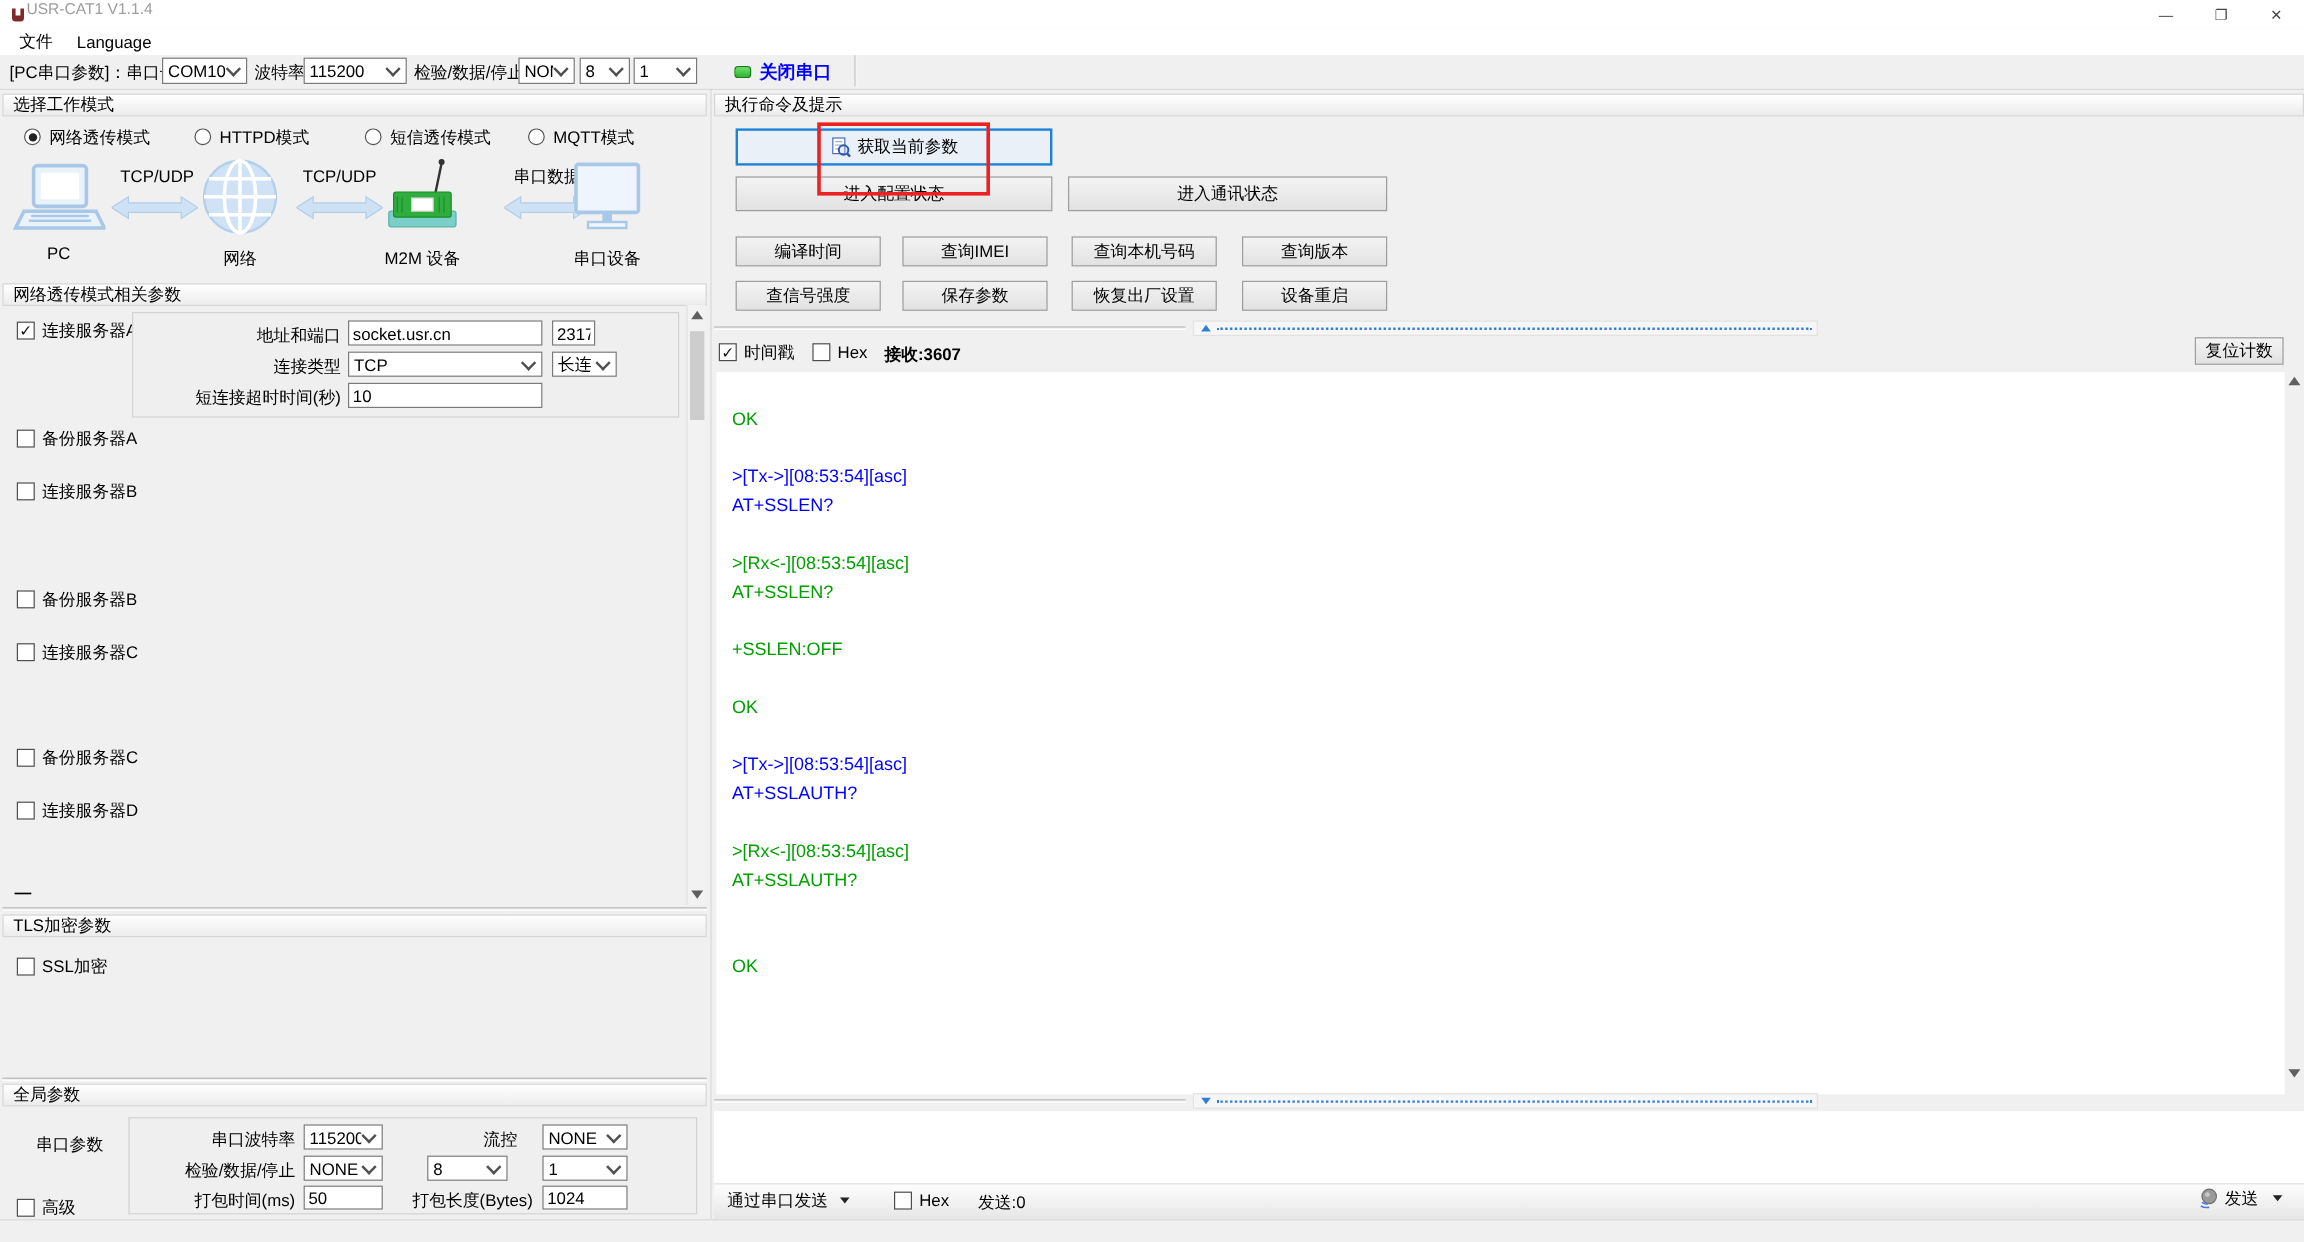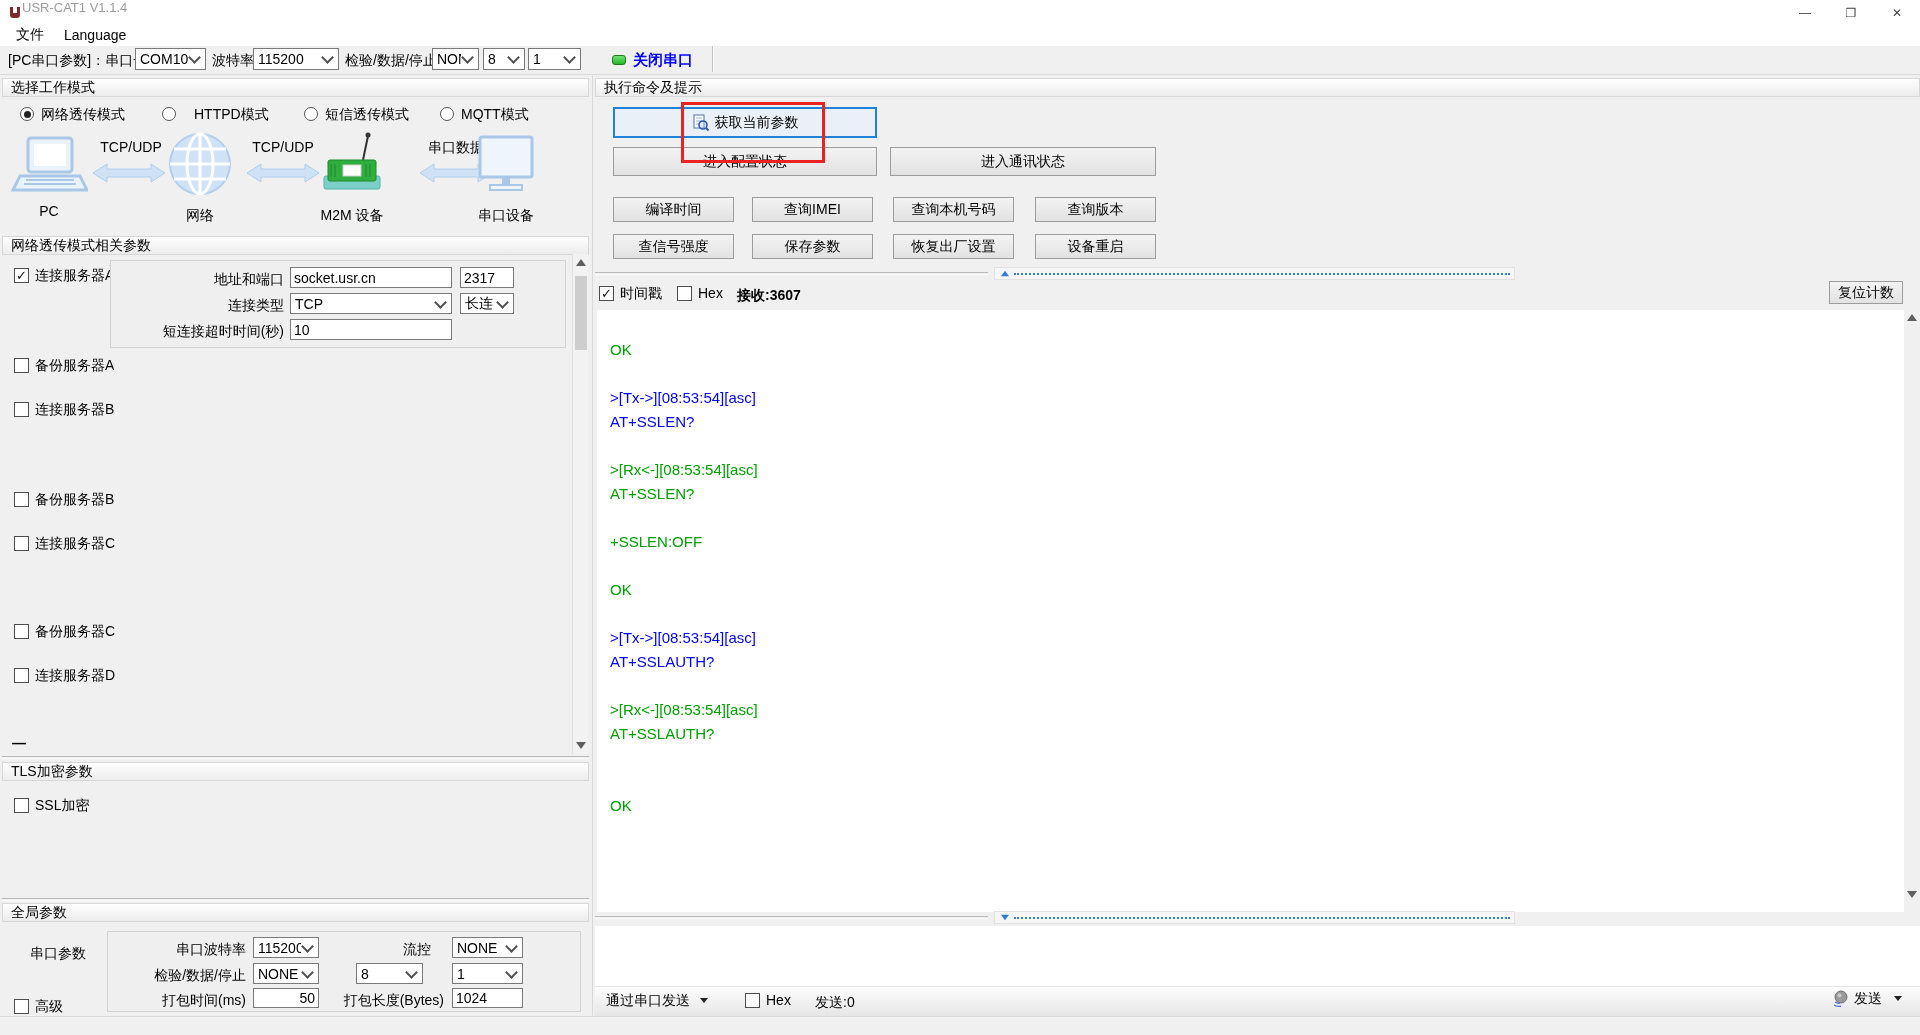--- a/index.html
+++ b/index.html
@@ -119,21 +119,21 @@
   <div class="abs" style="left:592px;top:74px;width:1px;height:942px;background:#d9d9d9"></div>
 
   <div class="abs ghdr" style="left:2px;top:78px;width:587px">选择工作模式</div>
 
   <div class="abs cbrow" style="left:20px;top:105px">
     <span class="radio sel"></span>
     <span class="lbl" style="margin-left:7px">网络透传模式</span>
   </div>
   <div class="abs cbrow" style="left:162px;top:105px">
     <span class="radio"></span>
-    <span class="lbl" style="margin-left:18px">HTTPD模式</span>
+    <span class="lbl" style="margin-left:7px">HTTPD模式</span>
   </div>
   <div class="abs cbrow" style="left:304px;top:105px">
     <span class="radio"></span>
     <span class="lbl" style="margin-left:7px">短信透传模式</span>
   </div>
   <div class="abs cbrow" style="left:440px;top:105px">
     <span class="radio"></span>
     <span class="lbl" style="margin-left:7px">MQTT模式</span>
   </div>
 
@@ -187,21 +187,21 @@
   <div class="abs ghdr" style="left:2px;top:236px;width:587px">网络透传模式相关参数</div>
 
   <div class="abs cbrow" style="left:14px;top:266px">
     <span class="cb checked"></span>
     <span class="lbl">连接服务器A</span>
   </div>
 
   <div class="abs panelbox" style="left:110px;top:260px;width:456px;height:88px"></div>
   <div class="abs lbl" style="left:118px;top:270px;width:166px;text-align:right">地址和端口</div>
   <input class="abs tin" style="left: 290px; top: 267px; width: 162px; height: 21px;" value="socket.usr.cn">
-  <input class="abs tin" style="left: 460px; top: 267px; width: 54px; height: 21px;" value="2317">
+  <input class="abs tin" style="left: 460px; top: 267px; width: 36px; height: 21px;" value="2317">
   <div class="abs lbl" style="left:118px;top:296px;width:166px;text-align:right">连接类型</div>
   <div class="abs combo" style="left:290px;top:293px;width:162px;height:21px">
     <span class="cval">TCP</span>
     <span class="chev"></span>
   </div>
   <div class="abs combo" style="left:460px;top:293px;width:54px;height:21px">
     <span class="cval">长连</span>
     <span class="chev"></span>
   </div>
   <div class="abs lbl" style="left:118px;top:322px;width:166px;text-align:right">短连接超时时间(秒)</div>
@@ -268,21 +268,21 @@
   </div>
   <div class="abs combo" style="left:356px;top:963px;width:67px;height:21px">
     <span class="cval">8</span>
     <span class="chev"></span>
   </div>
   <div class="abs combo" style="left:452px;top:963px;width:71px;height:21px">
     <span class="cval">1</span>
     <span class="chev"></span>
   </div>
   <div class="abs lbl" style="left:120px;top:991px;width:126px;text-align:right">打包时间(ms)</div>
-  <input class="abs tin" style="left: 253px; top: 988px; width: 66px; height: 20px; text-align: right;" value="50">
+  <input class="abs tin" style="left: 253px; top: 988px; width: 66px; height: 20px;" value="50">
   <div class="abs lbl" style="left:330px;top:991px;width:114px;text-align:right">打包长度(Bytes)</div>
   <input class="abs tin" style="left: 452px; top: 988px; width: 71px; height: 20px;" value="1024">
   <div class="abs cbrow" style="left:14px;top:997px">
     <span class="cb"></span>
     <span class="lbl">高级</span>
   </div>
 
   <div class="abs ghdr" style="left:595px;top:78px;width:1325px">执行命令及提示</div>
 
   <div class="abs btn focus" style="left:613px;top:107px;width:264px;height:31px">

